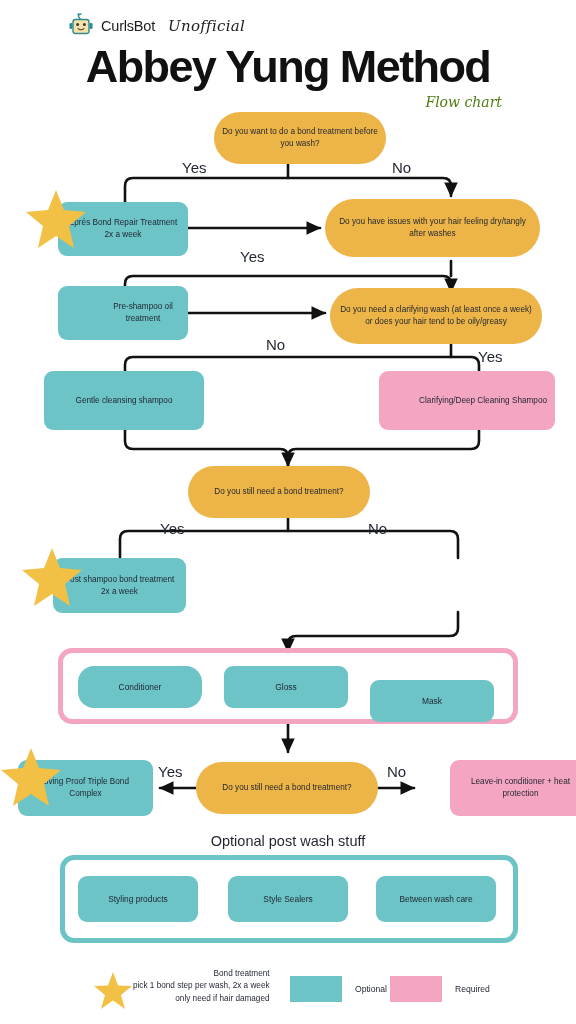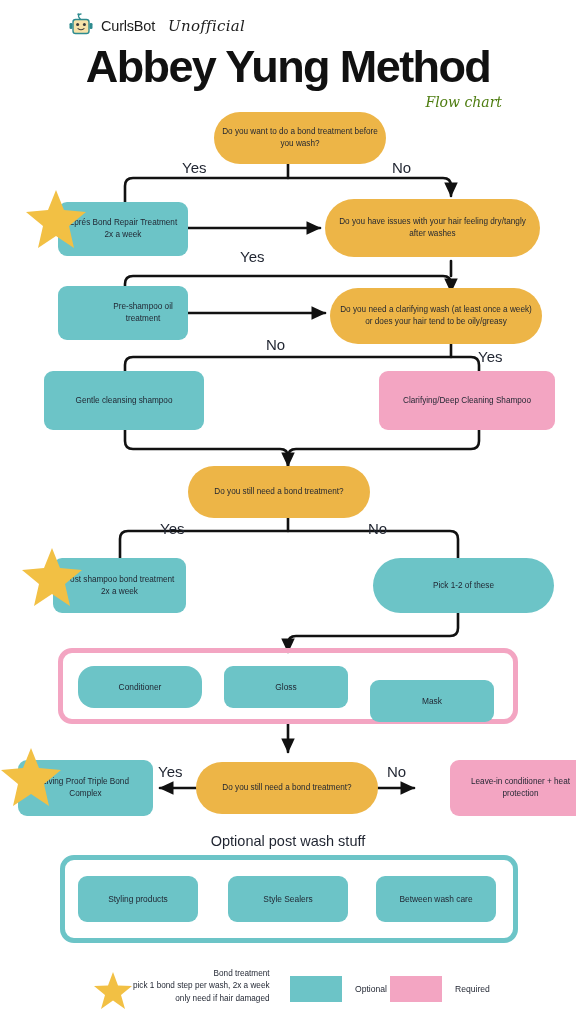--- a/index.html
+++ b/index.html
@@ -46,21 +46,21 @@
     position: absolute;
     display: flex; align-items: center; justify-content: center;
     text-align: center;
     font-size: 8.2px; line-height: 1.45; color: #1f2430;
     padding: 4px 8px;
     z-index: 3;
   }
   .node.teal { background: #6CC4C7; border-radius: 9px; }
   .node.teal-pill { background: #6CC4C7; border-radius: 999px; }
   .node.orange-pill { background: #EDB547; border-radius: 999px; }
-  .node.pink { background: #F3A5C2; border-radius: 9px; }
+  .node.pink { background: #F3A5C2; border-radius: 9px; justify-content: flex-end; }
   .node.chip { background: #6CC4C7; border-radius: 9px; font-size: 8.4px; }
 
   
   .edge-label {
     position: absolute;
     font-size: 15px; color: #1f2430;
     z-index: 4;
   }
   .group-title {
     position: absolute; width: 576px; text-align: center;
@@ -191,23 +191,20 @@
 
   <div class="node orange-pill" style="left:188px; top:466px; width:182px; height:52px;">
     <span>Do you still need a bond treatment?</span>
   </div>
   <div class="edge-label" style="left:160px; top:520px;">Yes</div>
   <div class="edge-label" style="left:368px; top:520px;">No</div>
 
   <div class="node teal" style="left:53px; top:558px; width:133px; height:55px;">
     <span>Post shampoo bond treatment 2x a week</span>
   </div>
-  <div class="node teal-pill" style="left:373px; top:558px; width:181px; height:55px;">
-    <span>Pick 1-2 of these</span>
-  </div>
 
   <div class="frame pink-frame" style="left:58px; top:648px; width:460px; height:76px;"></div>
   <div class="node chip" style="left:78px; top:666px; width:124px; height:42px;border-radius:16px;">
     <span>Conditioner</span>
   </div>
   <div class="node chip" style="left:224px; top:666px; width:124px; height:42px;">
     <span>Gloss</span>
   </div>
   <div class="node chip" style="left:370px; top:652px; width:124px; height:42px;margin-top:28px;">
     <span>Mask</span>

